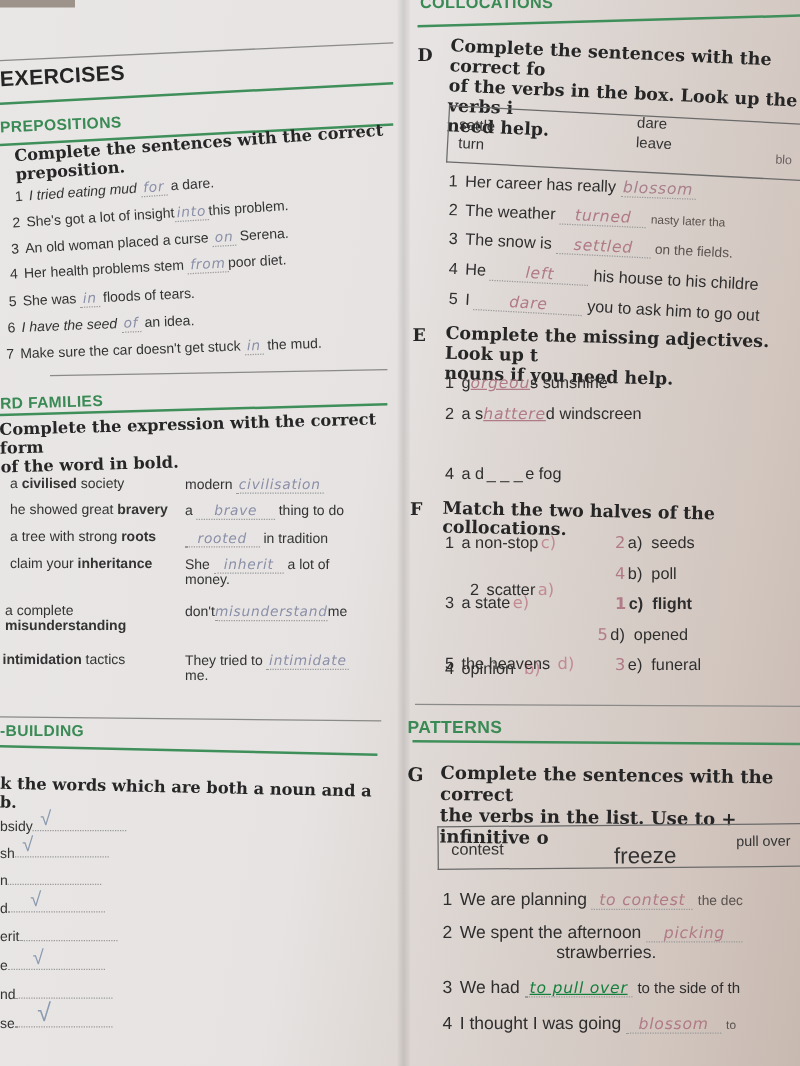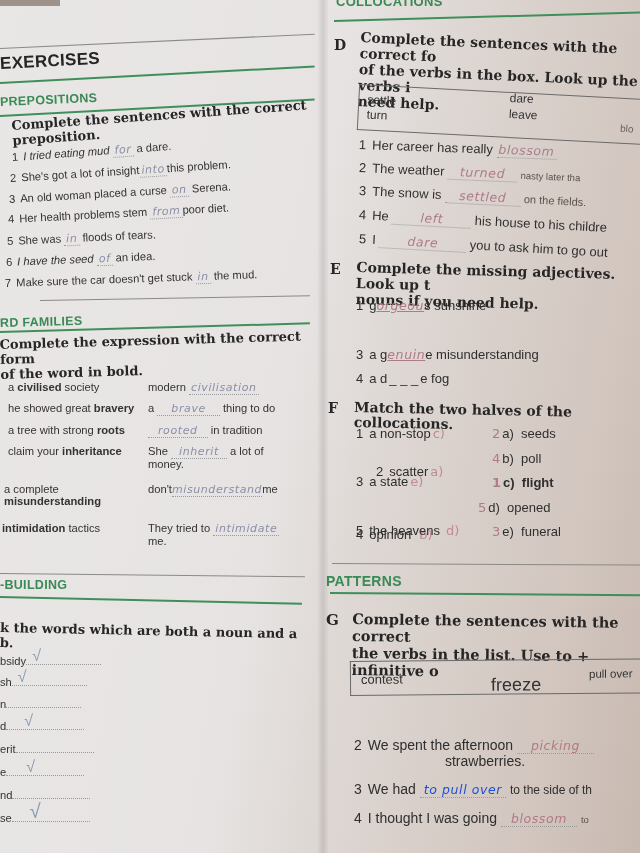--- a/index.html
+++ b/index.html
@@ -40,21 +40,21 @@
   }
   .line-item {
     position: absolute; font-size: 11.2px; color: #333; white-space: nowrap; transform-origin: left;
   }
   .line-item .num { margin-right: 5px; }
   .hw {
     font-family: "DejaVu Sans", sans-serif; color: #8a8fa8; font-style: italic;
     border-bottom: 1px dotted #9a9a9a; padding: 0 2px; letter-spacing: .6px; font-size: 11px;
   }
   .hw.red { color: #b07a86; }
-  .hw.dark { color: #1d4ed8; }
+  .hw.dark { color: #15803d; text-decoration: underline; }
   .bold { font-weight: bold; }
 
   
   .wf-row { position: absolute; font-size: 11.2px; color: #333; }
   .wf-row .a { position: absolute; left: 8px; white-space: nowrap; }
   .wf-row .b { position: absolute; left: 148px; white-space: nowrap; }
 
   .checklist-item { position: absolute; left: 0; font-size: 11.2px; color: #333; white-space: nowrap; }
   .check-line { display: inline-block; border-bottom: 1px dotted #999; width: 60px; height: 10px; position: relative; }
   .check-mark { position: absolute; left: 6px; top: -8px; color: #8a9ab0; font-size: 16px; }
@@ -219,22 +219,22 @@
     </div>
 
     <div class="letter" style="left:4px;top:261px;">E</div>
     <div class="instr" style="left:30px;top:259px;font-size:14px;line-height:16px;transform:rotate(1.5deg);">
       <div>Complete the missing adjectives. Look up t</div>
       <div>nouns if you need help.</div>
     </div>
     <div class="item" style="left:30px;top:298px;">
       <span class="num">1</span><span>g</span><span class="hw red" style="text-decoration:underline;border:none;padding:0">orgeou</span><span>s sunshine</span>
     </div>
-    <div class="item" style="left:30px;top:347px;">
-      <span class="num">3</span><span>a g</span><span class="hw red" style="text-decoration:underline;border:none;padding:0">enuin</span><span>e misunderstanding</span>
+    <div class="item" style="left:30px;top:323px;">
+      <span class="num">2</span><span>a s</span><span class="hw red" style="text-decoration:underline;border:none;padding:0">hattere</span><span>d windscreen</span>
     </div>
     <div class="item" style="left:30px;top:371px;">
       <span class="num">4</span><span>a d</span><span style="margin:0 2px">_ _ _</span><span>e fog</span>
     </div>
 
     <div class="letter" style="left:2px;top:400px;">F</div>
     <div class="instr" style="left:28px;top:400px;font-size:14px;transform:rotate(1.2deg);">Match the two halves of the collocations.</div>
 
     <div class="item" style="left:30px;top:426px;"><span class="num">1</span><span>a non-stop</span><span class="match-ans">c)</span></div>
     <div class="item" style="left:30px;top:464px;margin-left:20px;"><span class="num">2</span><span>scatter</span><span class="match-ans">a)</span></div>
@@ -256,20 +256,25 @@
       <div>Complete the sentences with the correct</div>
       <div>the verbs in the list. Use to + infinitive o</div>
     </div>
 
     <div class="box" style="left:24px;top:661px;width:300px;height:35px;transform:rotate(-0.5deg);">
       <span style="left:10px;top:10px;font-size:13px">contest</span>
       <span style="left:140px;top:14px;font-size:18px">freeze</span>
       <span style="left:238px;top:8px;font-size:11.5px">pull over</span>
     </div>
 
+    <div class="item" style="left:28px;top:711px;font-size:14px;">
+      <span class="num">1</span><span>We are planning</span>
+      <span class="hw red" style="padding:0 6px">to contest</span>
+      <span class="small-tail" style="font-size:11px">the dec</span>
+    </div>
     <div class="item" style="left:28px;top:737px;font-size:14px;text-align:center;">
       <span class="num">2</span><span>We spent the afternoon</span>
       <span class="hw red" style="padding:0 14px">picking</span><br>
       <span style="margin-left:22px">strawberries.</span>
     </div>
     <div class="item" style="left:28px;top:781px;font-size:14px;">
       <span class="num">3</span><span>We had</span>
       <span class="hw dark" style="padding:0 4px">to pull over</span>
       <span style="font-size:12px">to the side of th</span>
     </div>

